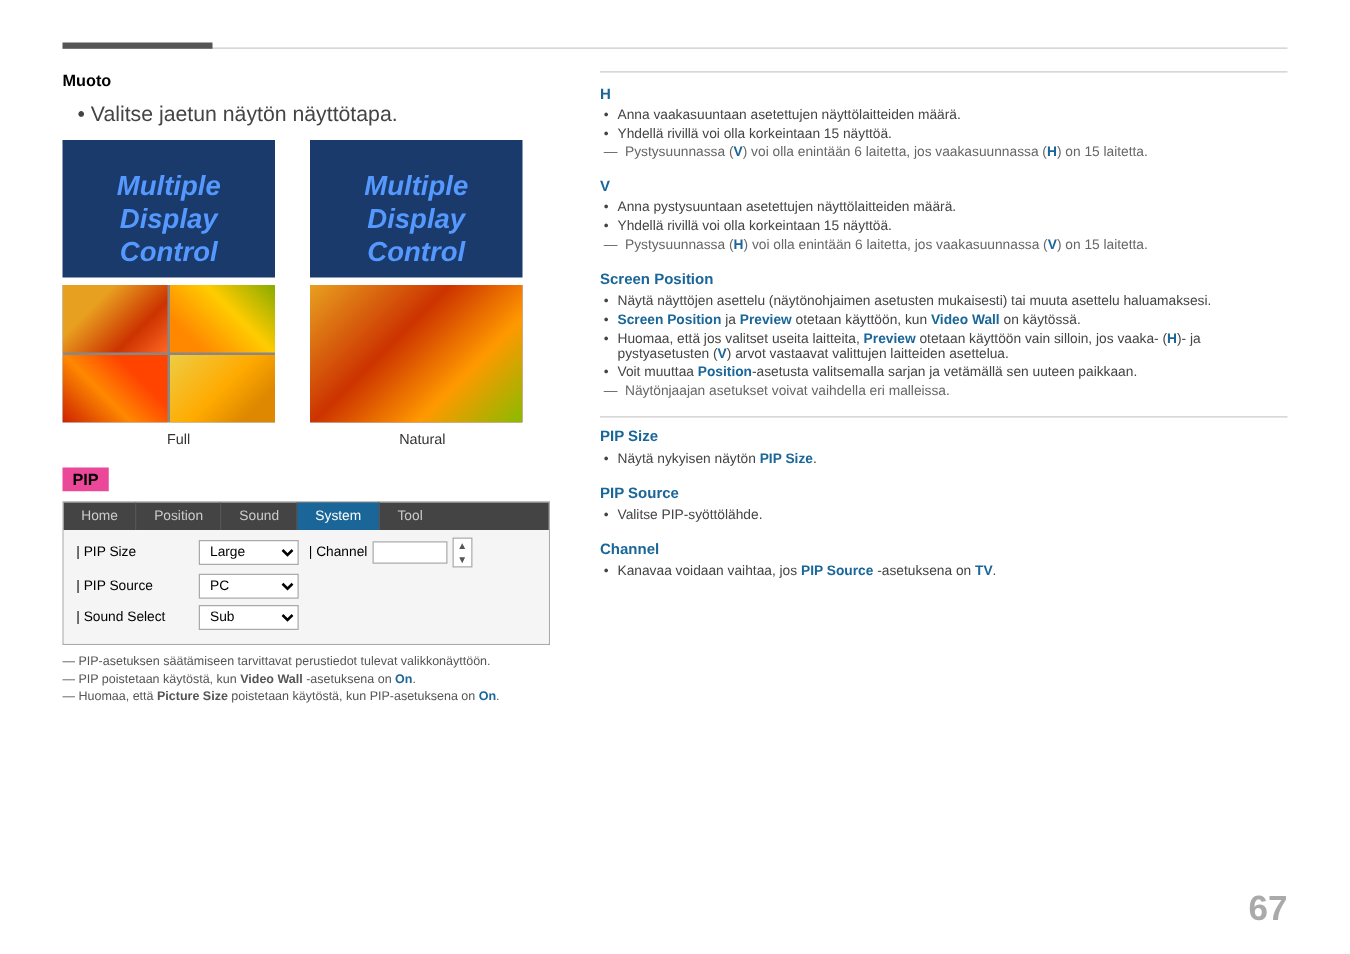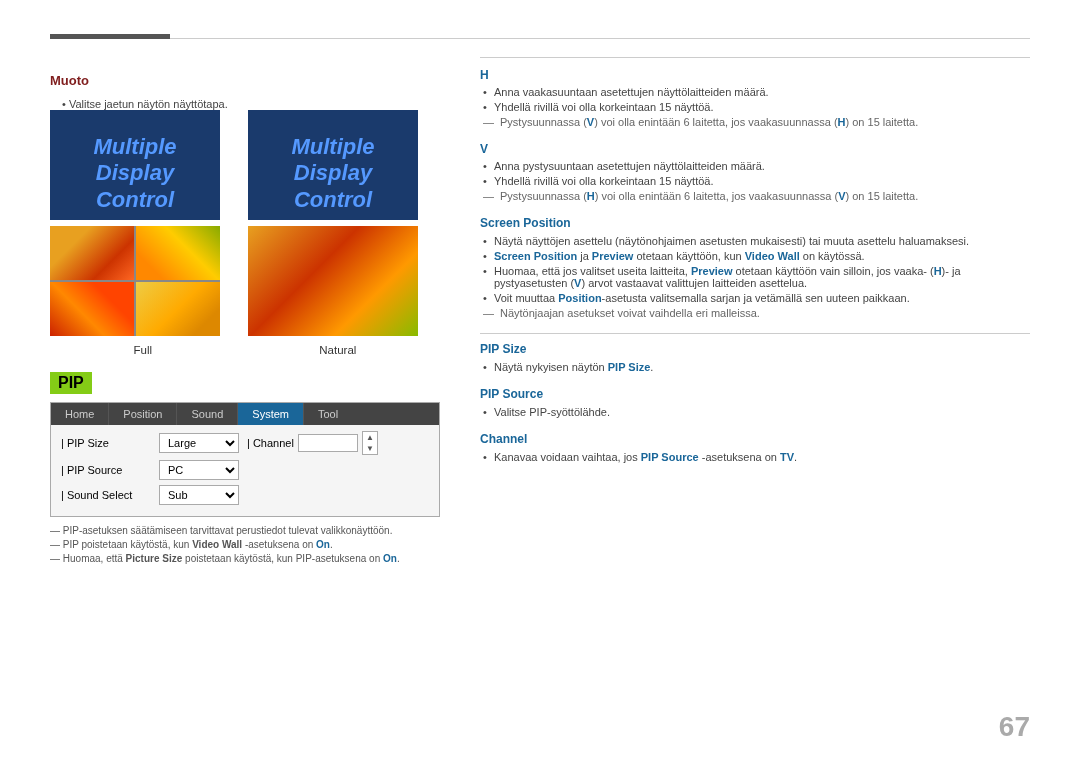--- a/index.html
+++ b/index.html
@@ -42,27 +42,27 @@
       flex-shrink: 0;
     }
     .right-col {
       flex: 1;
     }
 
     
     .section-title {
       font-size: 13px;
       font-weight: bold;
-      color: #7f1d1d;
+      color: #000000;
       margin-bottom: 10px;
-      margin-top: 16px;
     }
     .muoto-desc {
-      font-size: 11px;
+      font-size: 17px;
       color: #444;
+      margin-bottom: 10px;
       padding-left: 12px;
     }
     .muoto-desc::before {
       content: "• ";
     }
     .display-grid {
       display: grid;
       grid-template-columns: 1fr 1fr;
       gap: 6px;
       margin-bottom: 8px;
@@ -130,24 +130,24 @@
       font-size: 11.5px;
       color: #333;
     }
 
     
     .pip-section {
       margin-top: 8px;
     }
     .pip-badge {
       display: inline-block;
-      background: #84cc16;
+      background: #ec4899;
       color: #000;
       font-weight: bold;
-      font-size: 16px;
+      font-size: 13px;
       padding: 2px 8px;
       margin-bottom: 8px;
     }
     .pip-menu {
       border: 1px solid #aaa;
       margin-bottom: 8px;
     }
     .pip-menu-tabs {
       display: flex;
       background: #444;

